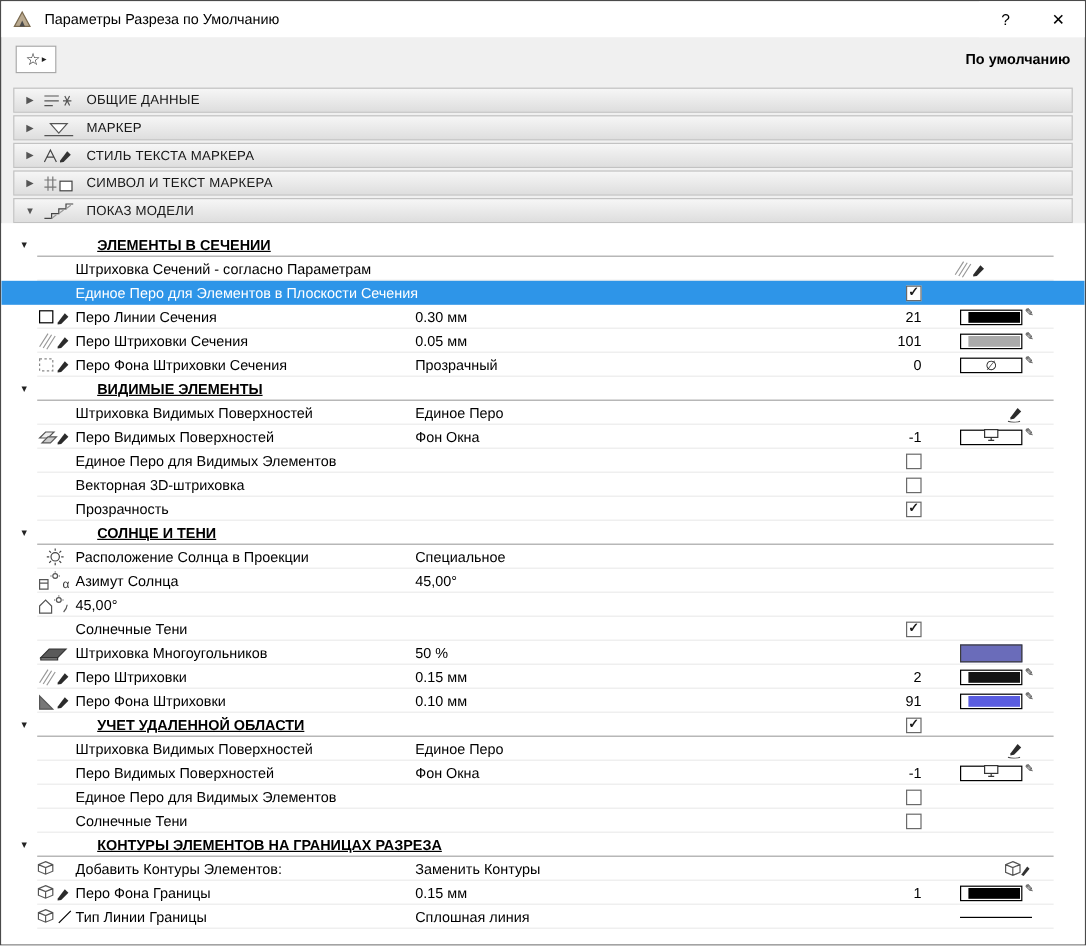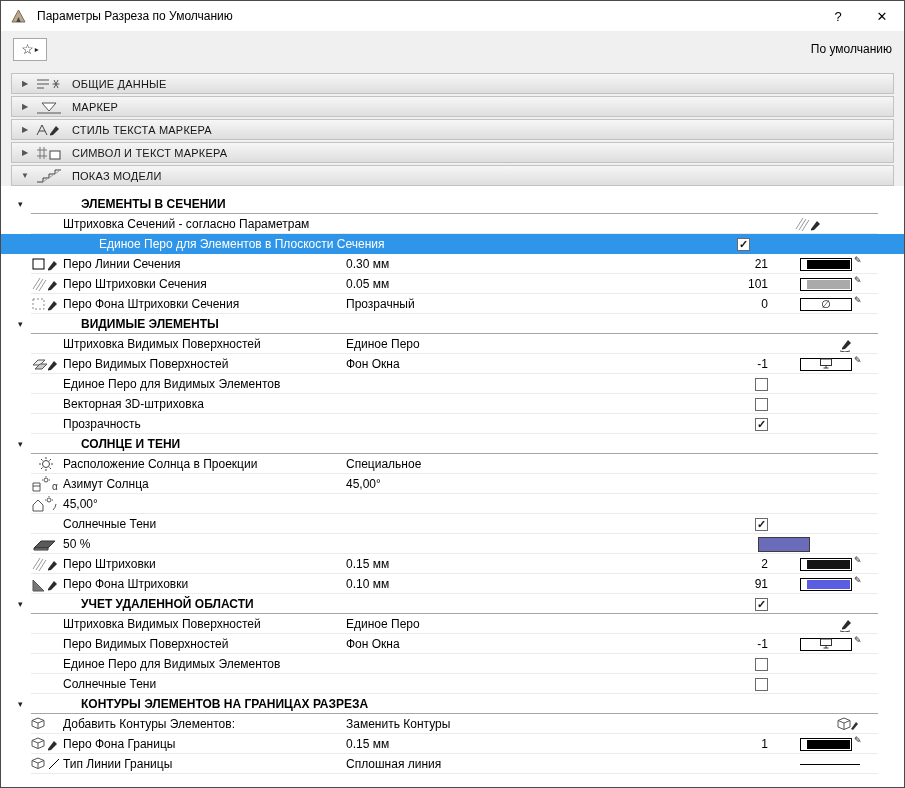--- a/index.html
+++ b/index.html
@@ -10,42 +10,42 @@
   .titlebar { height:30px; background:#fff; display:flex; align-items:center; padding-left:9px; flex:none; }
   .app-icon { width:18px; height:16px; margin-right:9px; display:flex; align-items:center; }
   .title { flex:1; font-size:12px; }
   .tb-btn { width:44px; height:30px; border:0; background:#fff; font-size:13px; color:#000; font-family:inherit; }
 
   
   .toolbar { height:36px; display:flex; align-items:center; padding:0 12px; flex:none; }
   .fav-btn { width:34px; height:23px; background:#fff; border:1px solid #a8a8a8; display:flex; align-items:center; justify-content:center; gap:1px; font-family:inherit; }
   .star { font-size:14px; line-height:1; color:#222; }
   .fav-arrow { font-size:8px; color:#222; }
-  .default-label { margin-left:auto; }
+  .default-label { margin-left:auto;font-weight:bold; }
 
   
   .accordion { padding:6px 10px 0 10px; display:flex; flex-direction:column; gap:2px; flex:none; }
   .acc-header { height:21px; background:linear-gradient(#f6f6f6,#dedede); border:1px solid #c2c2c2; display:flex; align-items:center; padding:0 4px; }
   .acc-arrow { width:18px; font-size:8px; color:#555; text-align:center; }
   .acc-icon { width:38px; display:flex; align-items:center; }
   .acc-icon svg { display:block; }
   .acc-label { font-weight:normal; font-size:11px; color:#161616; letter-spacing:.2px; }
 
   
   .content { flex:1; background:#fff; padding-top:8px; overflow:hidden; }
   .row { display:grid; grid-template-columns:16px 32px 283px 1fr 42px 92px; align-items:center; height:20px; padding:0 24px 0 14px; position:relative; }
   .row::after { content:""; position:absolute; left:30px; right:26px; bottom:0; height:1px; background:#ebebeb; }
   .row.group-header::after { background:#a6a6a6; }
-  .row.selected { background:var(--sel,#2e95e8); color:#fff;gap:18px; }
+  .row.selected { background:var(--sel,#2e95e8); color:#fff; }
   .row.selected::after { display:none; }
   .c-tri { font-size:9px; color:#222; padding-left:3px; }
   .c-icon { display:flex; align-items:center; overflow:visible; }
   .c-icon svg { display:block; }
   .c-label { white-space:nowrap; overflow:visible; }
-  .group-title { font-weight:bold; padding-left:18px; }
+  .group-title { font-weight:bold; padding-left:18px;text-decoration:underline; }
   .c-value { white-space:nowrap; }
   .c-pen { display:flex; align-items:center; justify-content:flex-end; padding-right:20px; }
   .c-end { display:flex; align-items:center; padding-left:12px; }
   .end-icon { margin-left:36px; display:flex; align-items:center; }
 
   .checkbox { width:13px; height:13px; background:#fff; border:1px solid #6a6a6a; display:flex; align-items:center; justify-content:center; flex:none; }
   .check { font-size:11px; font-weight:bold; color:#1a1a1a; line-height:1; }
 
   .pen-swatch { position:relative; width:52px; height:13px; background:#fff; border:1px solid #000; flex:none; }
   .pen-swatch .bar { position:absolute; left:6px; right:1px; top:1px; bottom:1px; }
@@ -366,20 +366,21 @@
       <span class="c-end"></span>
     </div>
       <div class="row">
       <span class="c-tri"></span>
       <span class="c-icon">
           <svg width="28" height="16" viewBox="0 0 28 16" fill="none" stroke-width="1">
             <path d="M3 12 L10 5 H24 L17 12 Z" fill="#5a5a5a" stroke="#333"></path>
             <path d="M3 12 H17 V14 H3 Z" fill="#8a8a8a" stroke="#333"></path>
           </svg>
         </span>
+      <span class="c-label">Штриховка Многоугольников</span>
       <span class="c-value">50 %</span>
       <span class="c-pen"></span>
       <span class="c-end">
           <span class="fill-swatch" style="background:#6a6cba"></span>
         </span>
     </div>
       <div class="row">
       <span class="c-tri"></span>
       <span class="c-icon">
           <svg width="30" height="16" viewBox="0 0 30 16" fill="none" stroke-width="1">

